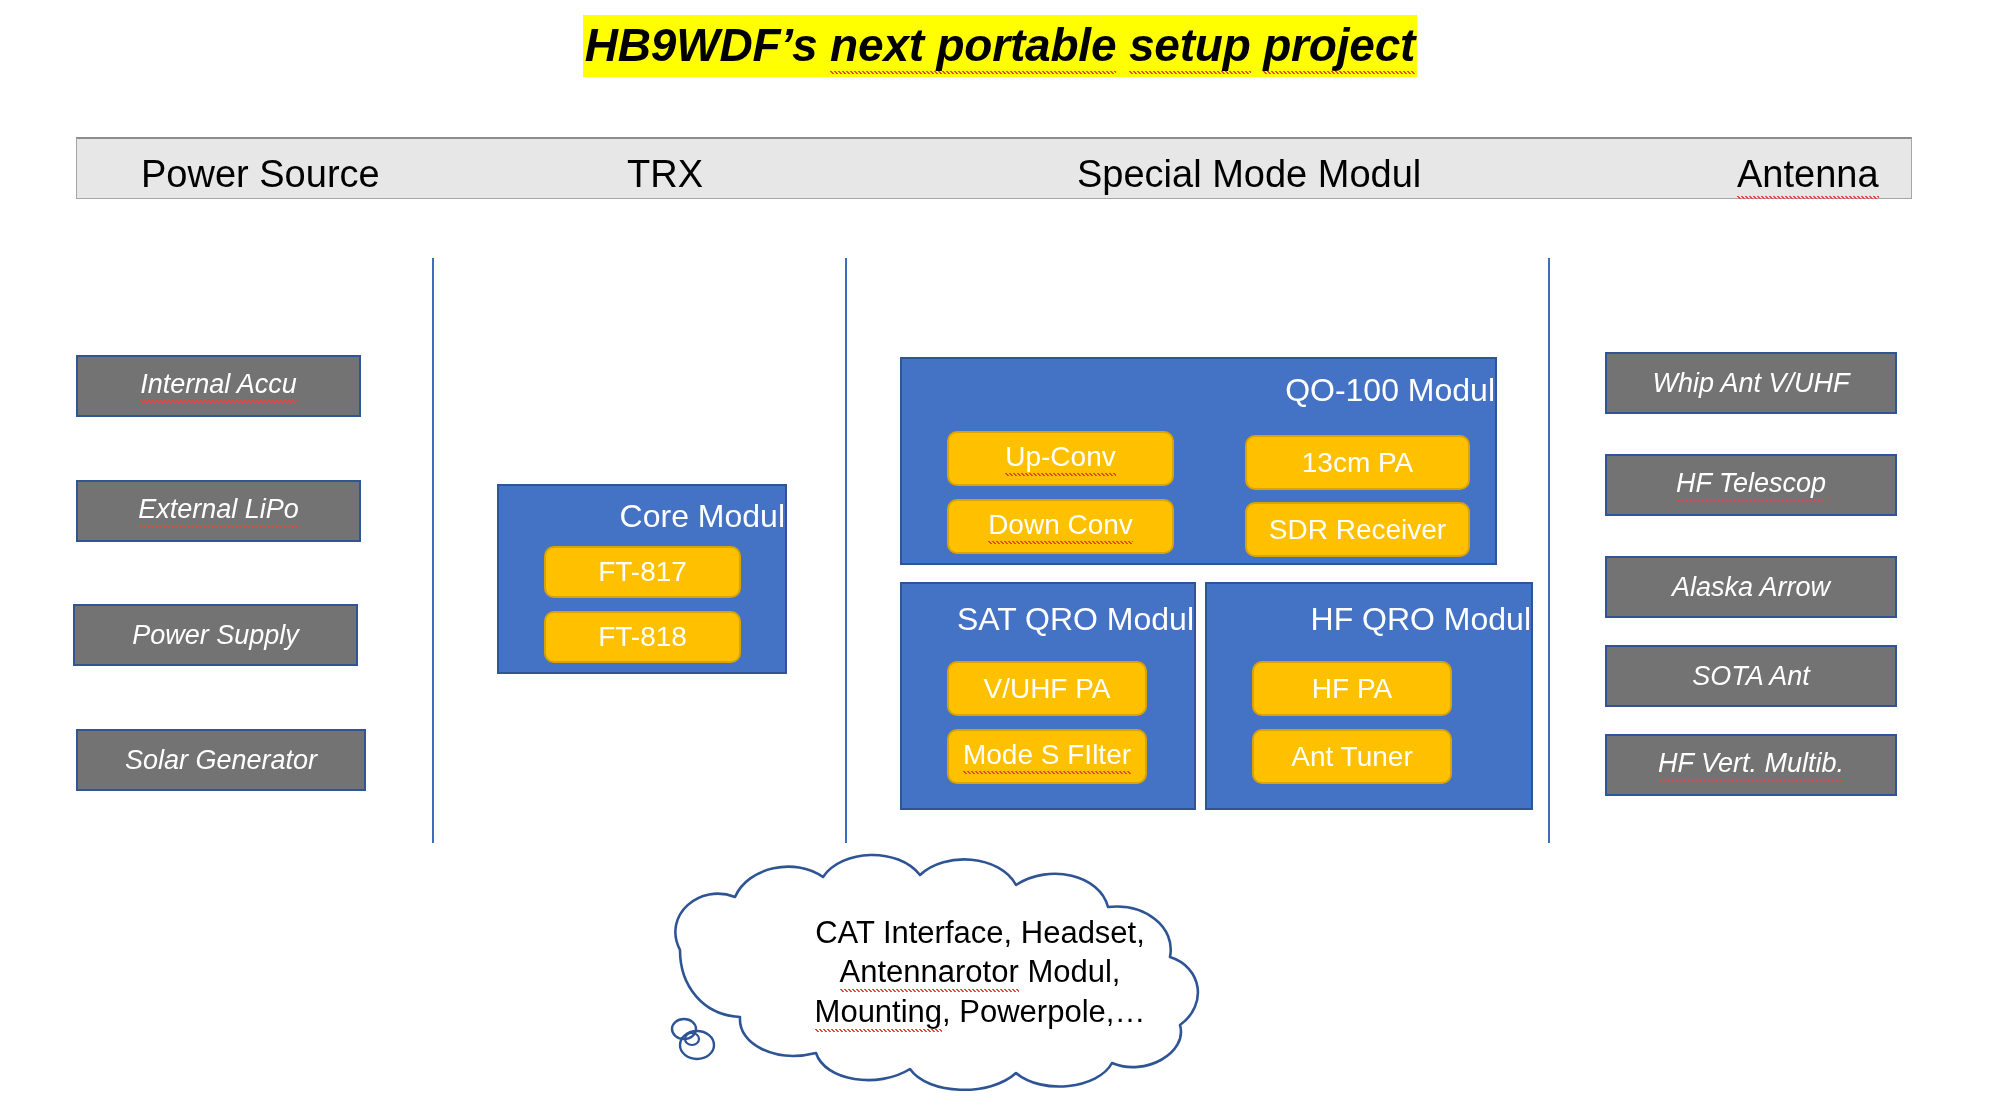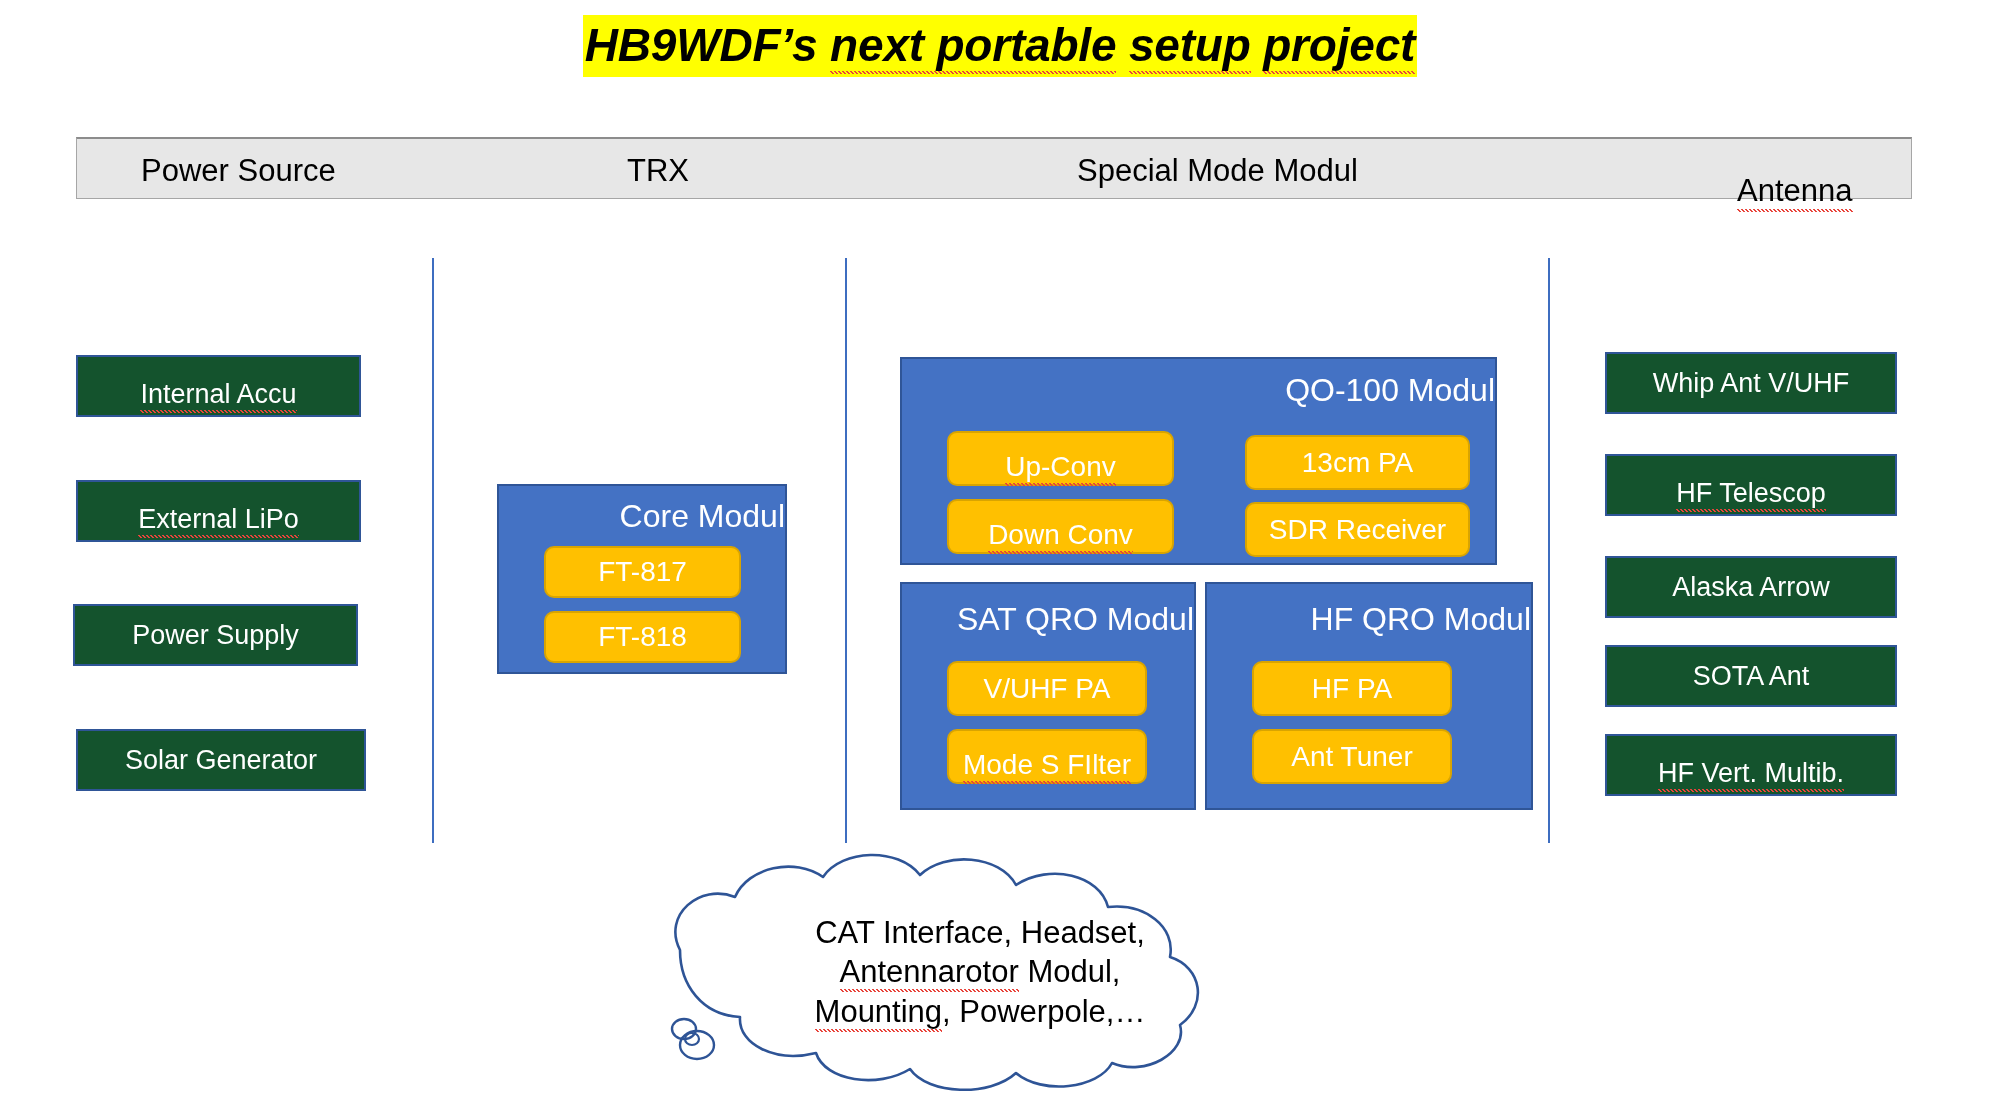--- a/index.html
+++ b/index.html
@@ -32,39 +32,38 @@
   #slide-title .hl {
     background: #FFFF00;
     padding: 4px 2px 6px 2px;
   }
   .sq {
     background-image: linear-gradient(45deg, transparent 40%, #E8453C 40%, #E8453C 60%, transparent 60%);
     background-size: 4px 3px;
     background-repeat: repeat-x;
     background-position: 0 100%;
     padding-bottom: 3px;
-    margin-top: 20px;
   }
 
   
   #header-bar {
     position: absolute;
     left: 76px;
     top: 137px;
     width: 1836px;
     height: 62px;
     background: #E7E7E7;
     border: 1px solid #A6A6A6;
     border-top: 2px solid #8C8C8C;
     box-sizing: border-box;
   }
   .hdr-label {
     position: absolute;
     top: 14px;
-    font-size: 31px;
+    font-size: 38px;
     color: #000000;
     white-space: nowrap;
   }
   #hdr-power   { left: 64px; }
   #hdr-trx     { left: 550px; }
   #hdr-special { left: 1000px; }
   #hdr-antenna { left: 1660px; }
 
   
   .divider {
@@ -72,30 +71,31 @@
     width: 2px;
     background: #3E6DC0;
   }
   #divider-1 { left: 432px;  top: 258px; height: 585px; }
   #divider-2 { left: 845px;  top: 258px; height: 585px; }
   #divider-3 { left: 1548px; top: 258px; height: 585px; }
 
   
   .blue-box {
     position: absolute;
-    background: #14532d;
+    background: #737373;
     border: 2px solid #2F5597;
     box-sizing: border-box;
     color: #FFFFFF;
     display: flex;
     align-items: center;
     justify-content: center;
     font-size: 27px;
     text-align: center;
     white-space: nowrap;
+    font-style: italic;
   }
 
   
   #box-internal-accu  { left: 76px; top: 355px; width: 285px; height: 62px; }
   #box-external-lipo  { left: 76px; top: 480px; width: 285px; height: 62px; }
   #box-power-supply   { left: 73px; top: 604px; width: 285px; height: 62px; }
   #box-solar-gen      { left: 76px; top: 729px; width: 290px; height: 62px; }
 
   
   #box-whip-ant    { left: 1605px; top: 352px; width: 292px; height: 62px; }

